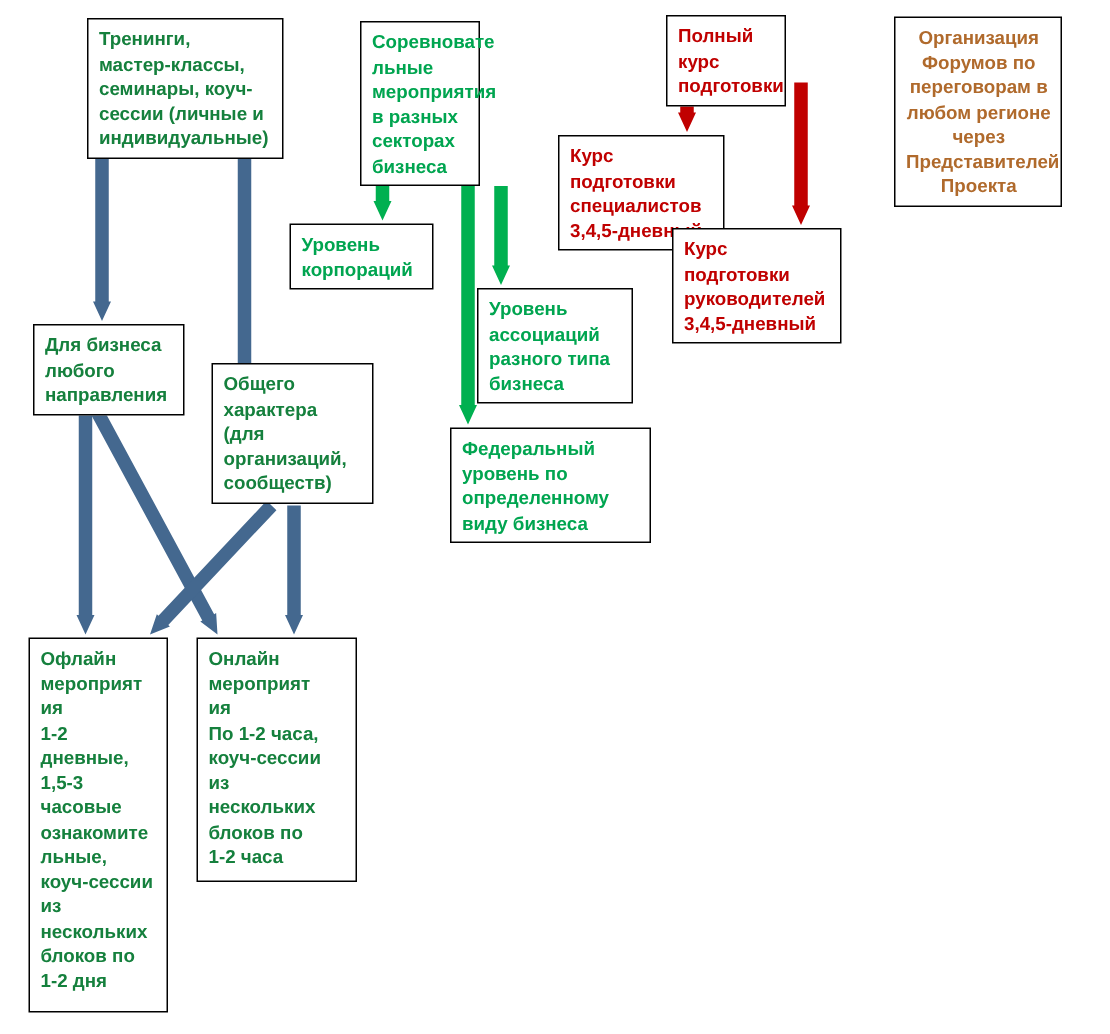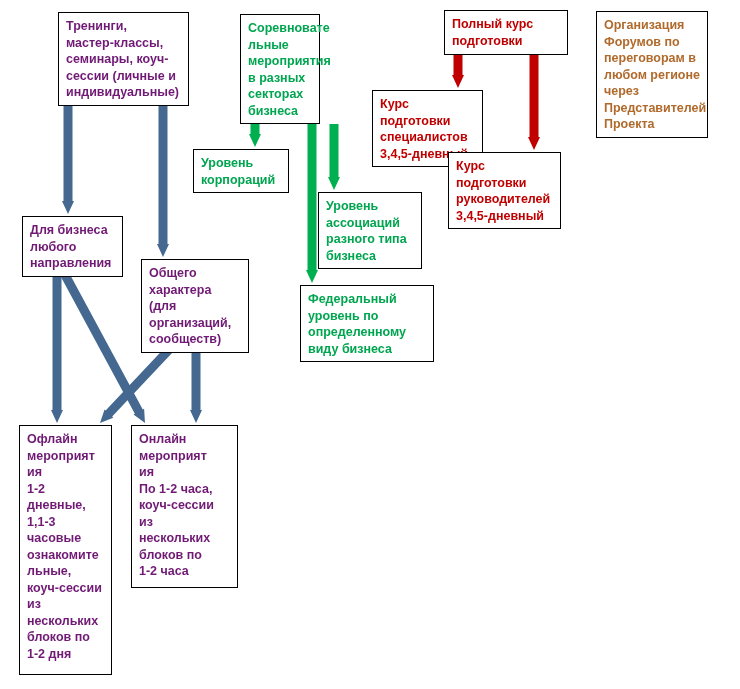--- a/index.html
+++ b/index.html
@@ -22,21 +22,21 @@
     box-sizing: border-box;
     border: 1px solid #000000;
     background: #ffffff;
     font-weight: bold;
     font-size: 12.5px;
     line-height: 1.32;
     padding: 5px 6px 4px 7px;
     z-index: 5;
     white-space: pre-line;
   }
-  .node.blue   { color: #701a75; }
+  .node.blue   { color: #15803d; }
   .node.green  { color: #00A550; }
   .node.red    { color: #C00000; }
   .node.brown  { color: #B06A2C; }
 
   svg#arrows {
     position: absolute;
     left: 0;
     top: 0;
     width: 740px;
     height: 689px;
@@ -65,23 +65,23 @@
 мастер-классы,
 семинары, коуч-
 сессии (личные и
 индивидуальные)</div>
     <div class="node green" style="left: 240px; top: 14px; width: 80px; min-height: 110px;">Соревноватe
 льные
 мероприятия
 в разных
 секторах
 бизнеса</div>
-    <div class="node red" style="left: 444px; top: 10px; width: 124px; min-height: 45px;">Полный курс
+    <div class="node red" style="left: 444px; top: 10px; width: 80px; min-height: 45px;">Полный курс
 подготовки</div>
-    <div class="node brown" style="left: 596px; top: 11px; width: 112px; min-height: 118px;">Организация
+    <div class="node brown" style="left: 596px; top: 11px; width: 112px; min-height: 118px; text-align: center;">Организация
 Форумов по
 переговорам в
 любом регионе
 через
 Представителей
 Проекта</div>
     <div class="node red" style="left: 372px; top: 90px; width: 111px; min-height: 56px;">Курс подготовки
 специалистов
 3,4,5-дневный</div>
     <div class="node red" style="left: 448px; top: 152px; width: 113px; min-height: 56px;">Курс подготовки
@@ -93,30 +93,30 @@
 ассоциаций
 разного типа
 бизнеса</div>
     <div class="node green" style="left: 300px; top: 285px; width: 134px; min-height: 75px;">Федеральный
 уровень по
 определенному
 виду бизнеса</div>
     <div class="node blue" style="left: 22px; top: 216px; width: 101px; min-height: 55px;">Для бизнеса
 любого
 направления</div>
-    <div class="node blue" style="left: 141px; top: 259px; width: 108px; min-height: 76px;">Общего
+    <div class="node blue" style="left: 141px; top: 242px; width: 108px; min-height: 76px;">Общего
 характера (для
 организаций,
 сообществ)</div>
     <div class="node blue" style="left: 19px; top: 425px; width: 93px; min-height: 250px;">Офлайн
 мероприят
 ия
 1-2
 дневные,
-1,1-3
+1,5-3
 часовые
 ознакомите
 льные,
 коуч-сессии
 из
 нескольких
 блоков по
 1-2 дня</div>
     <div class="node blue" style="left: 131px; top: 425px; width: 107px; min-height: 163px;">Онлайн
 мероприят

